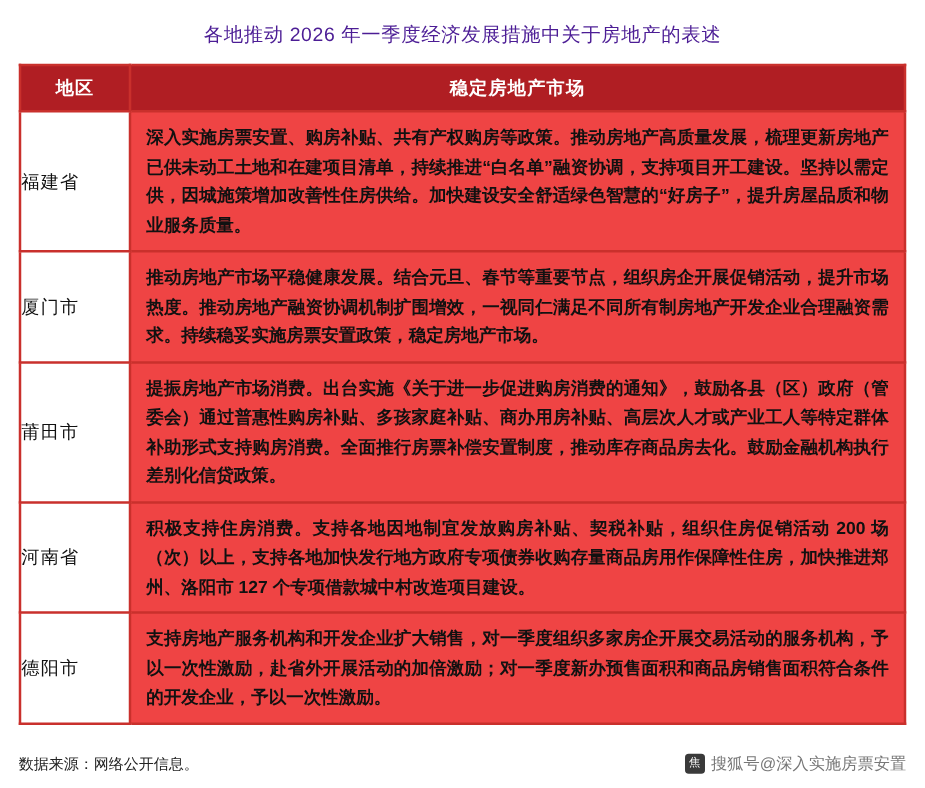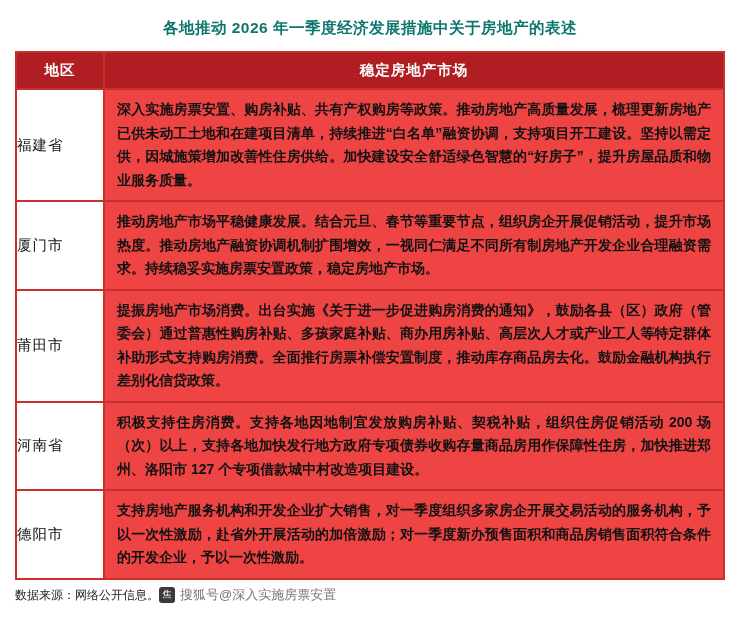--- a/index.html
+++ b/index.html
@@ -14,24 +14,24 @@
   .page {
     width: 740px;
     height: 630px;
     padding: 18px 15px 8px 15px;
     display: flex;
     flex-direction: column;
   }
   .title {
     text-align: center;
     font-size: 15.5px;
-    font-weight: 700;
+    font-weight: 400;
     letter-spacing: 0.5px;
     margin-bottom: 12px;
-    color: #0f766e;
+    color: #4c1d95;
   }
   table.policy {
     width: 710px;
     border-collapse: collapse;
     table-layout: fixed;
   }
   table.policy, table.policy th, table.policy td {
     border: 2px solid #c9302c;
   }
   table.policy th {
@@ -55,23 +55,24 @@
   td.desc {
     padding: 8px 12px;
     font-size: 14px;
     line-height: 1.68;
     text-align: justify;
     color: #111111;
     background: #ef4444;
     font-weight: bold;
   }
   .footer {
-    margin-top: 6px;
+    margin-top: 22px;
     width: 710px;
     display: flex;
+    justify-content: space-between;
     align-items: flex-end;
   }
   .source {
     font-size: 12px;
     color: #222222;
   }
   .watermark {
     display: flex;
     align-items: center;
     gap: 5px;

